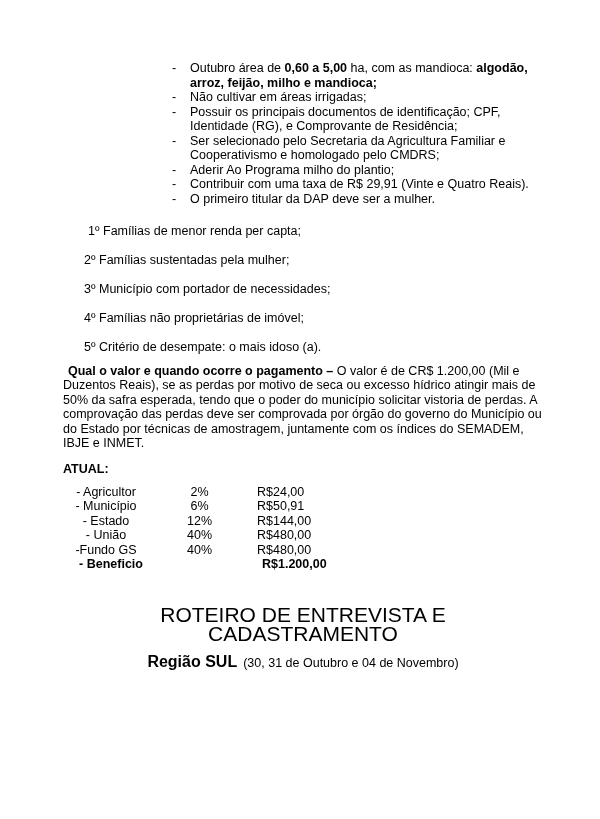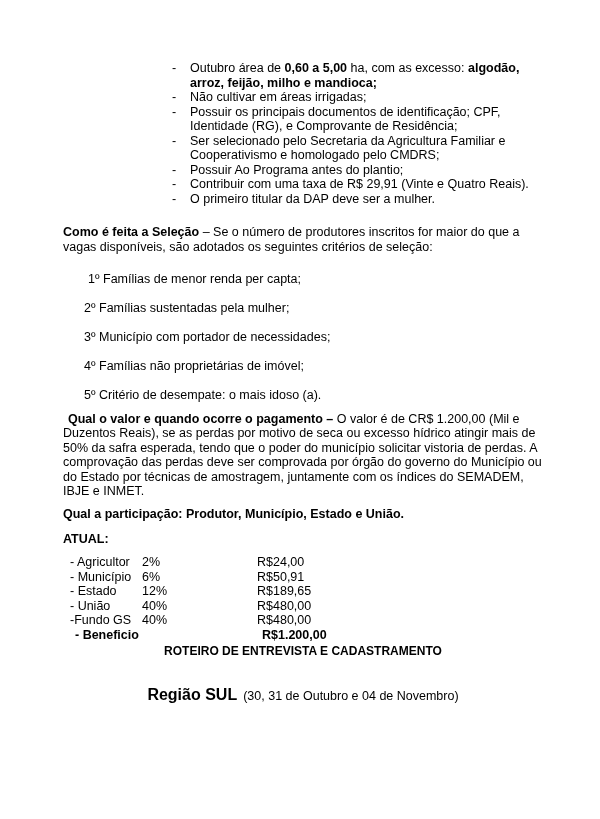--- a/index.html
+++ b/index.html
@@ -41,104 +41,103 @@
   .criteria-item:last-child { margin-bottom: 0; }
 
   
   .payment { margin-top: 9px; width: 482px; text-indent: 5px; }
 
   .participation { margin-top: 8px; }
   .atual { margin-top: 11px; }
 
   
   .table { margin-top: 8.5px; margin-left: 7px; }
-  .trow { display: flex; line-height: 14.5px; }
+  .trow { display: flex; line-height: 14.5px; text-align: center; }
   .t-label { width: 72px; white-space: pre; }
   .t-pct { width: 115px; }
   .trow.total { font-weight: bold; }
   .trow.total .t-label { padding-left: 5px; }
 
   
   .footer { text-align: center; }
   .f-title {
-    font-size: 12px;
+    margin-top: 33px;
+    font-size: 21px;
     line-height: 19px;
-    font-weight: bold;
+    font-weight: normal;
   }
-  .f-region { margin-top: 27px; line-height: 14px; }
+  .f-region { margin-top: 9px; line-height: 19px; }
   .f-region-bold { font-size: 16px; font-weight: bold; }
   .f-region-detail { font-size: 12.5px; margin-left: 6px; }
 </style>
 </head>
 <body>
 
 <div class="page">
 
   <div class="bullets">
     <div class="bullet">
       <span class="marker">-</span>
-      <span class="btext"><span>Outubro área de </span><b>0,60 a 5,00</b><span> ha, com as excesso: </span><b>algodão, arroz, feijão, milho e mandioca;</b></span>
+      <span class="btext"><span>Outubro área de </span><b>0,60 a 5,00</b><span> ha, com as mandioca: </span><b>algodão, arroz, feijão, milho e mandioca;</b></span>
     </div>
     <div class="bullet">
       <span class="marker">-</span>
       <span class="btext">Não cultivar em áreas irrigadas;</span>
     </div>
     <div class="bullet">
       <span class="marker">-</span>
       <span class="btext">Possuir os principais documentos de identificação; CPF, Identidade (RG), e Comprovante de Residência;</span>
     </div>
     <div class="bullet">
       <span class="marker">-</span>
       <span class="btext">Ser selecionado pelo Secretaria da Agricultura Familiar e Cooperativismo e homologado pelo CMDRS;</span>
     </div>
     <div class="bullet">
       <span class="marker">-</span>
-      <span class="btext">Possuir Ao Programa antes do plantio;</span>
+      <span class="btext">Aderir Ao Programa milho do plantio;</span>
     </div>
     <div class="bullet">
       <span class="marker">-</span>
       <span class="btext">Contribuir com uma taxa de R$ 29,91 (Vinte e Quatro Reais).</span>
     </div>
     <div class="bullet">
       <span class="marker">-</span>
       <span class="btext">O primeiro titular da DAP deve ser a mulher.</span>
     </div>
   </div>
 
-  <p class="selection"><b>Como é feita a Seleção</b><span> – Se o número de produtores inscritos for maior do que a vagas disponíveis, são adotados os seguintes critérios de seleção:</span></p>
 
   <div class="criteria">
     <div class="criteria-item">1º Famílias de menor renda per capta;</div>
     <div class="criteria-item">2º Famílias sustentadas pela mulher;</div>
     <div class="criteria-item">3º Município com portador de necessidades;</div>
     <div class="criteria-item">4º Famílias não proprietárias de imóvel;</div>
     <div class="criteria-item">5º Critério de desempate: o mais idoso (a).</div>
   </div>
 
   <p class="payment"><b>Qual o valor e quando ocorre o pagamento –</b><span> O valor é de CR$ 1.200,00 (Mil e Duzentos Reais), se as perdas por motivo de seca ou excesso hídrico atingir mais de 50% da safra esperada, tendo que o poder do município solicitar vistoria de perdas. A comprovação das perdas deve ser comprovada por órgão do governo do Município ou do Estado por técnicas de amostragem, juntamente com os índices do SEMADEM, IBJE e INMET.</span></p>
 
-  <p class="participation bold">Qual a participação: Produtor, Município, Estado e União.</p>
 
   <p class="atual bold">ATUAL:</p>
 
   <div class="table">
     <div class="trow">
       <span class="t-label">- Agricultor</span>
       <span class="t-pct">2%</span>
       <span class="t-value">R$24,00</span>
     </div>
     <div class="trow">
       <span class="t-label">- Município</span>
       <span class="t-pct">6%</span>
       <span class="t-value">R$50,91</span>
     </div>
     <div class="trow">
       <span class="t-label">- Estado</span>
       <span class="t-pct">12%</span>
-      <span class="t-value">R$189,65</span>
+      <span class="t-value">R$144,00</span>
     </div>
     <div class="trow">
       <span class="t-label">- União</span>
       <span class="t-pct">40%</span>
       <span class="t-value">R$480,00</span>
     </div>
     <div class="trow">
       <span class="t-label">-Fundo GS</span>
       <span class="t-pct">40%</span>
       <span class="t-value">R$480,00</span>

